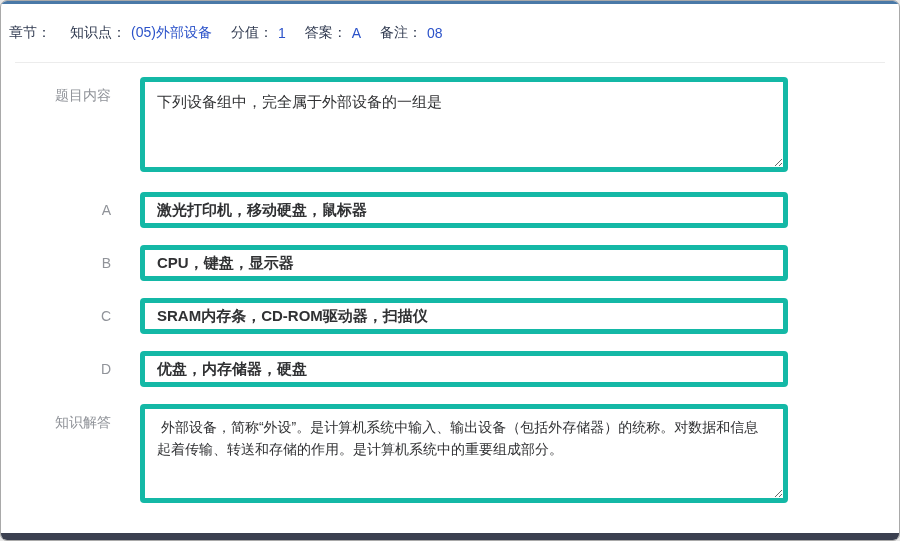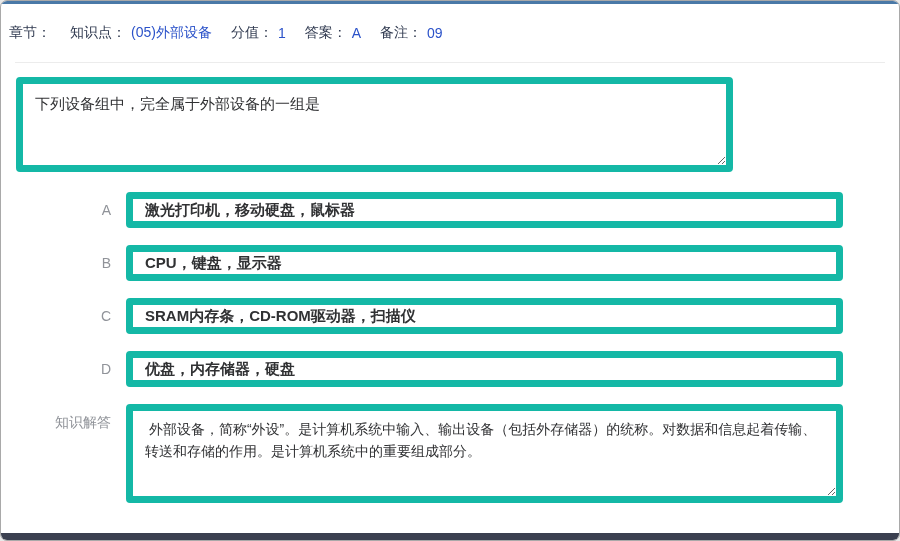--- a/index.html
+++ b/index.html
@@ -42,31 +42,32 @@
     width: 110px;
     text-align: right;
     color: #909399;
     font-size: 14px;
     flex: 0 0 110px;
   }
   .row-top .form-label { padding-top: 10px; }
   .row-mid .form-label { align-self: center; }
   .form-field-wrap { margin-left: 15px; width: 701px; }
   .txt, .inp {
-    width: 717px;
-    border: 7px solid #14b8a6;
+    width: 648px;
+    border: 5px solid #14b8a6;
     border-radius: 4px;
     background: #ffffff;
     color: #303133;
     font-size: 15px;
     font-family: "Liberation Sans", "DejaVu Sans", sans-serif;
     padding: 8px 12px;
     outline: none;
     display: block;
     line-height: 1.55;
+    margin-left: 14px;
   }
   .txt { resize: both; overflow: auto; }
   .txt.question { height: 95px; }
   .txt.explain { height: 99px; font-size: 14px; }
   .inp { height: 36px; padding: 0 12px; line-height: 34px; font-weight: bold; }
   .row-question { margin-bottom: 20px; }
   .bottom-bar {
     position: absolute;
     left: 0; right: 0; bottom: 0;
     height: 7px;
@@ -90,29 +91,30 @@
     <div class="meta-item">
       <span class="meta-label">分值：</span>
       <span class="meta-value">1</span>
     </div>
     <div class="meta-item">
       <span class="meta-label">答案：</span>
       <span class="meta-value">A</span>
     </div>
     <div class="meta-item">
       <span class="meta-label">备注：</span>
-      <span class="meta-value">09</span>
+      <span class="meta-value">08</span>
     </div>
   </div>
 
   <div class="header-divider"></div>
 
   <div class="form">
 
     <div class="form-row row-top row-question">
+      <div class="form-label">题目内容</div>
       <div class="form-field-wrap">
         <textarea class="txt question" style="">下列设备组中，完全属于外部设备的一组是</textarea>
       </div>
     </div>
 
     <div class="form-row row-mid">
       <div class="form-label">A</div>
       <div class="form-field-wrap">
         <input type="text" class="inp" value="激光打印机，移动硬盘，鼠标器" style="">
       </div>

